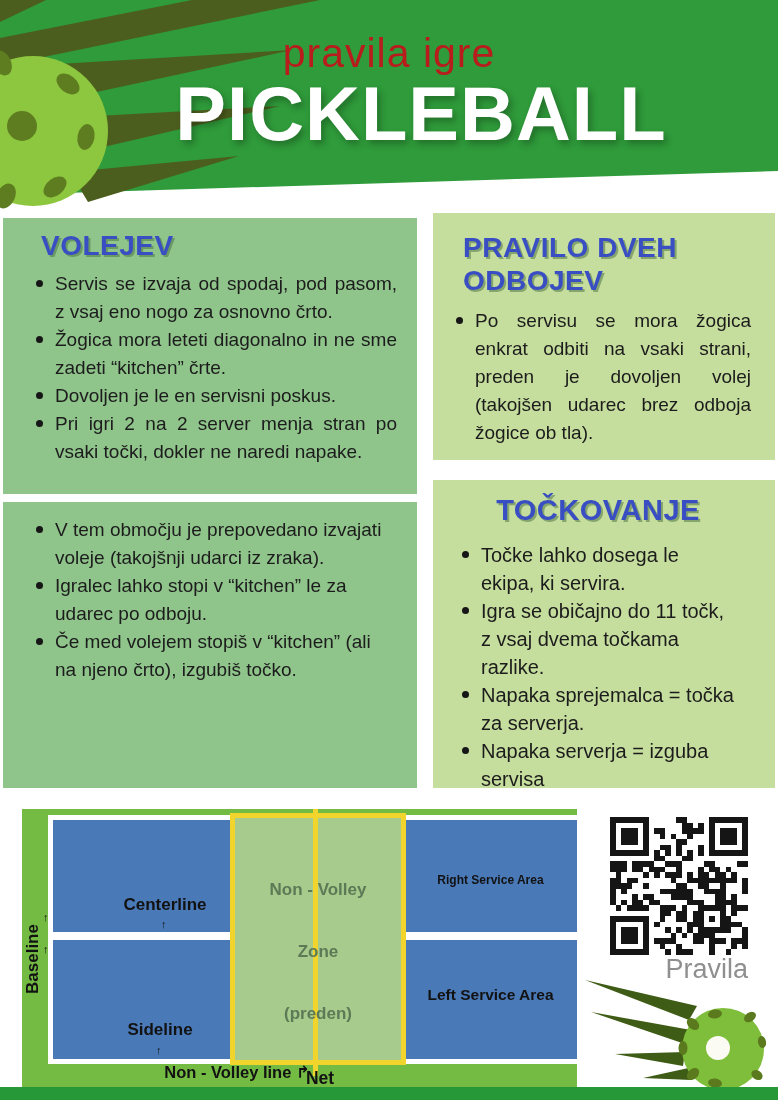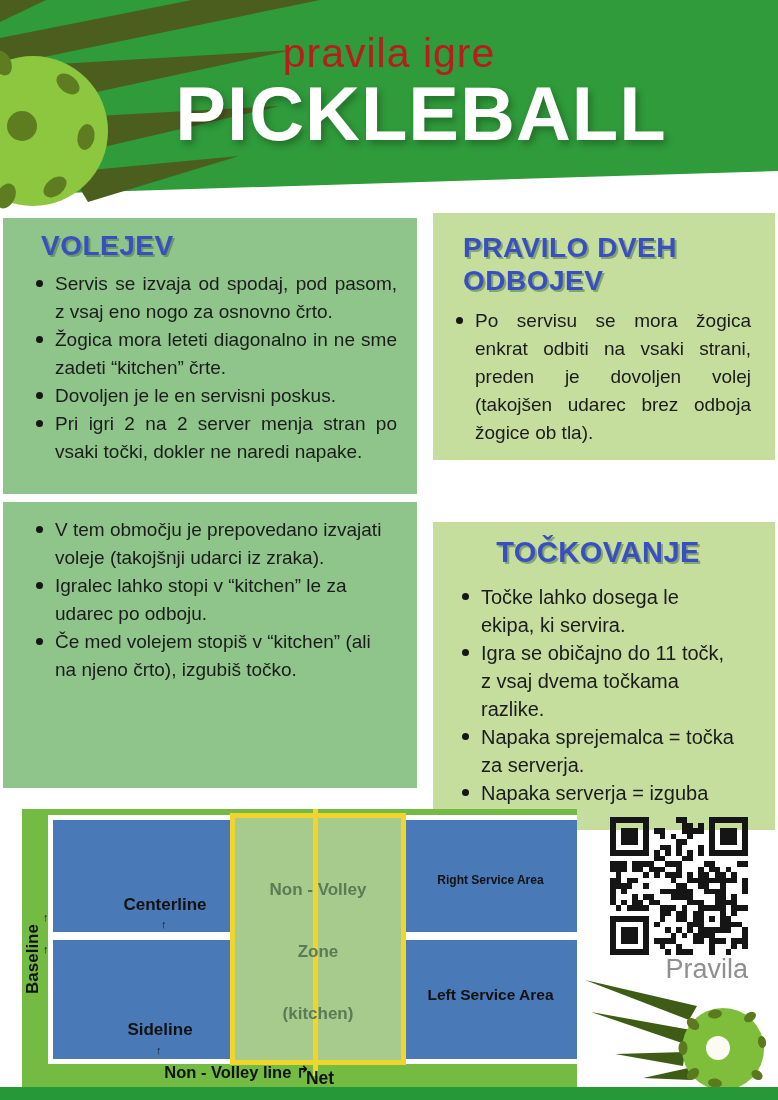--- a/index.html
+++ b/index.html
@@ -25,21 +25,21 @@
   .card li{position:relative;padding-left:22px;font-size:19px;line-height:28px;}
   .card li::before{content:"";position:absolute;left:3px;top:10px;width:7px;height:7px;
         border-radius:50%;background:#161616;}
   .justify li{text-align:justify;}
   #card-servis{left:3px;top:218px;width:414px;height:276px;padding:10px 20px 0 30px;}
   #card-servis h2{font-size:28px;margin:2px 0 8px 8px;}
   #card-odboji{left:433px;top:213px;width:342px;height:247px;padding:14px 24px 8px 20px;}
   #card-odboji h2{font-size:28px;line-height:33px;margin:4px 0 10px 10px;}
   #card-kitchen{left:3px;top:502px;width:414px;height:286px;padding:14px 24px 0 30px;}
   #card-kitchen h2{font-size:28px;line-height:34px;margin:2px 0 12px 16px;}
-  #card-tocke{left:433px;top:480px;width:342px;height:308px;padding:12px 38px 0 26px;margin-top:42px;}
+  #card-tocke{left:433px;top:480px;width:342px;height:308px;padding:12px 38px 0 26px;}
   #card-tocke h2{font-size:29px;text-align:center;margin:2px 0 14px 0;}
   #card-tocke li{font-size:20px;}
 
   
   .court{position:absolute;left:22px;top:809px;width:555px;height:280px;
          background:var(--c-court_green);}
   .court .white-frame{position:absolute;left:26px;top:6px;width:529px;height:249px;background:#ffffff;}
   .court .quad{position:absolute;background:var(--c-court_blue);}
   #quad-tl{left:31px;top:11px;width:177px;height:112px;}
   #quad-bl{left:31px;top:131px;width:177px;height:119px;}
@@ -152,21 +152,21 @@
     <span class="tiny-arrow" style="left:139px;top:110px;">↑</span>
 
     <div class="court-label" id="lbl-sideline">Sideline</div>
     <span class="tiny-arrow" style="left:134px;top:236px;">↑</span>
 
     <div class="court-label" id="lbl-right-service">Right Service Area</div>
     <div class="court-label" id="lbl-left-service">Left Service Area</div>
 
     <div class="kitchen-label" id="lbl-nvz1">Non - Volley</div>
     <div class="kitchen-label" id="lbl-nvz2">Zone</div>
-    <div class="kitchen-label" id="lbl-nvz3">(kitchen)</div>
+    <div class="kitchen-label" id="lbl-nvz3">(preden)</div>
 
     <div class="court-label" id="lbl-nvline">Non - Volley line ↱</div>
     <div class="court-label" id="lbl-net">Net</div>
   </div>
 
   <div class="qr-wrap">
     <svg id="qr-svg" width="138" height="138" viewBox="0 0 25 25" style="shape-rendering:crispEdges;">
         <rect x="0" y="0" width="1" height="1" fill="#151515"></rect>
         <rect x="1" y="0" width="1" height="1" fill="#151515"></rect>
         <rect x="2" y="0" width="1" height="1" fill="#151515"></rect>

